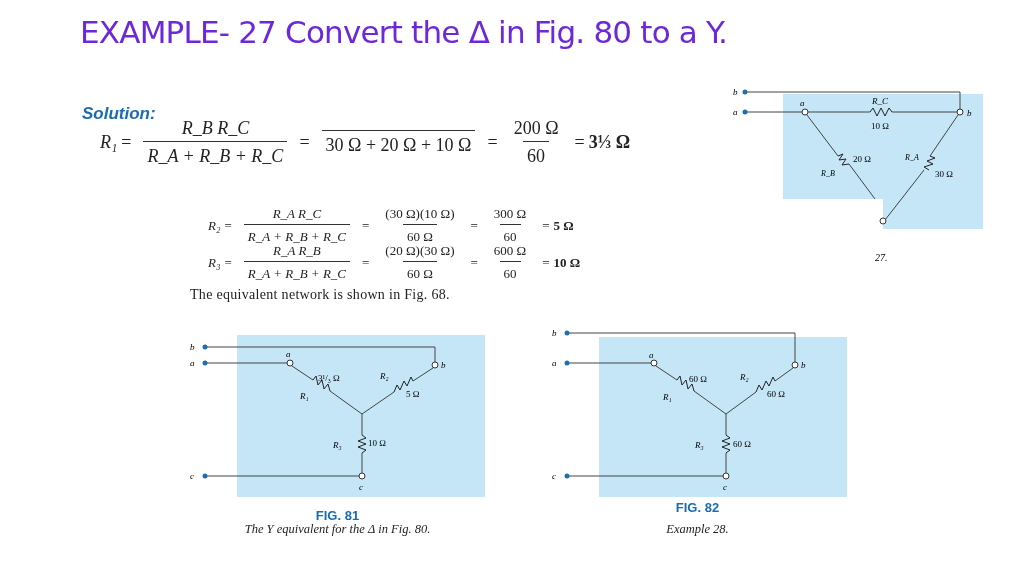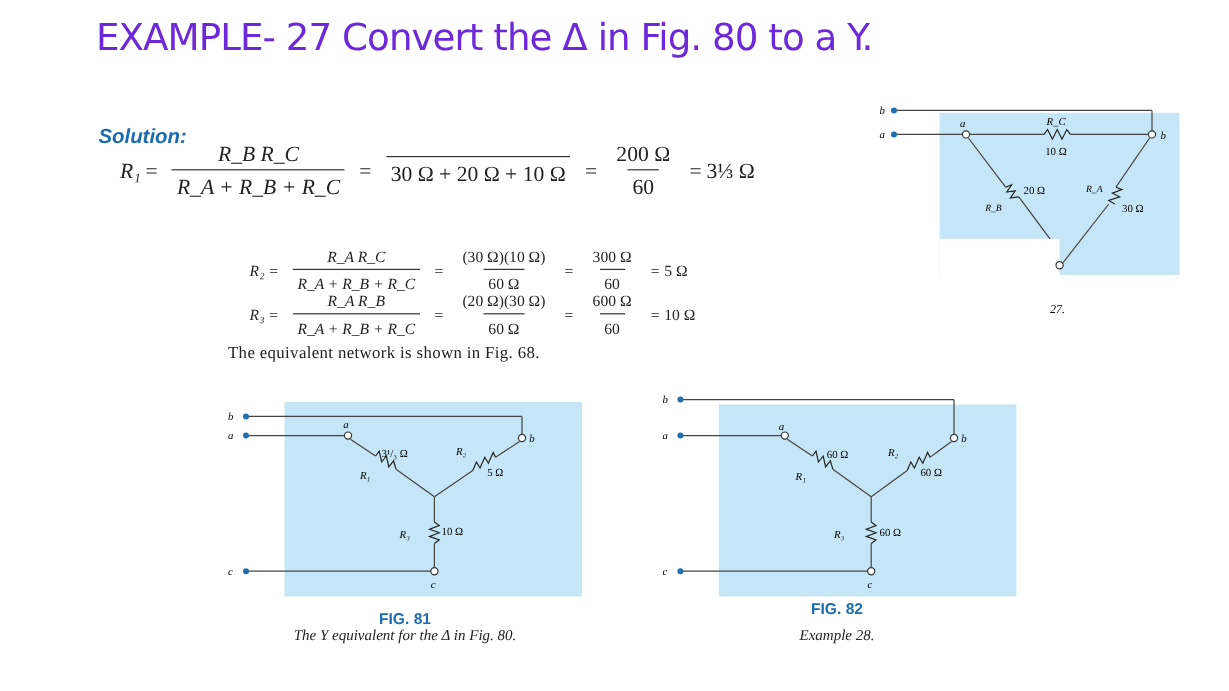--- a/index.html
+++ b/index.html
@@ -7,21 +7,21 @@
   .abs{position:absolute;}
   .title{left:80px;top:14px;font-family:"DejaVu Sans",sans-serif;font-size:31px;color:#6d28d9;letter-spacing:-0.8px;white-space:nowrap;}
   .solution{left:82px;top:84px;font-family:"Liberation Sans",sans-serif;font-weight:bold;font-style:italic;font-size:17px;color:#1a6bb0;margin-top:20px;}
   .eq{display:flex;align-items:center;white-space:nowrap;color:#222;}
   .eq .lhs{font-style:italic;}
   .frac{display:inline-flex;flex-direction:column;align-items:center;margin:0 8px;}
   .frac .num{padding:0 4px 2px;}
   .frac .den{padding:4px 4px 0;border-top:1px solid #333;}
   .eqs{margin:0 4px;}
   .it{font-style:italic;}
-  .bold{font-weight:normal;}
+  .bold{font-weight:bold;}
   .eq1{left:100px;top:118px;font-size:18px;}
   .eq2{left:208px;top:206px;font-size:13px;}
   .eq3{left:208px;top:243px;font-size:13px;}
   .note{left:190px;top:287px;font-size:14px;letter-spacing:0.3px;}
   .caption-title{font-family:"Liberation Sans",sans-serif;font-weight:bold;font-size:13px;color:#1a6bb0;text-align:center;}
   .caption-sub{font-style:italic;font-size:12.5px;text-align:center;color:#222;}
   svg text{font-family:"Liberation Serif",serif;}
 </style>
 </head>
 <body>

